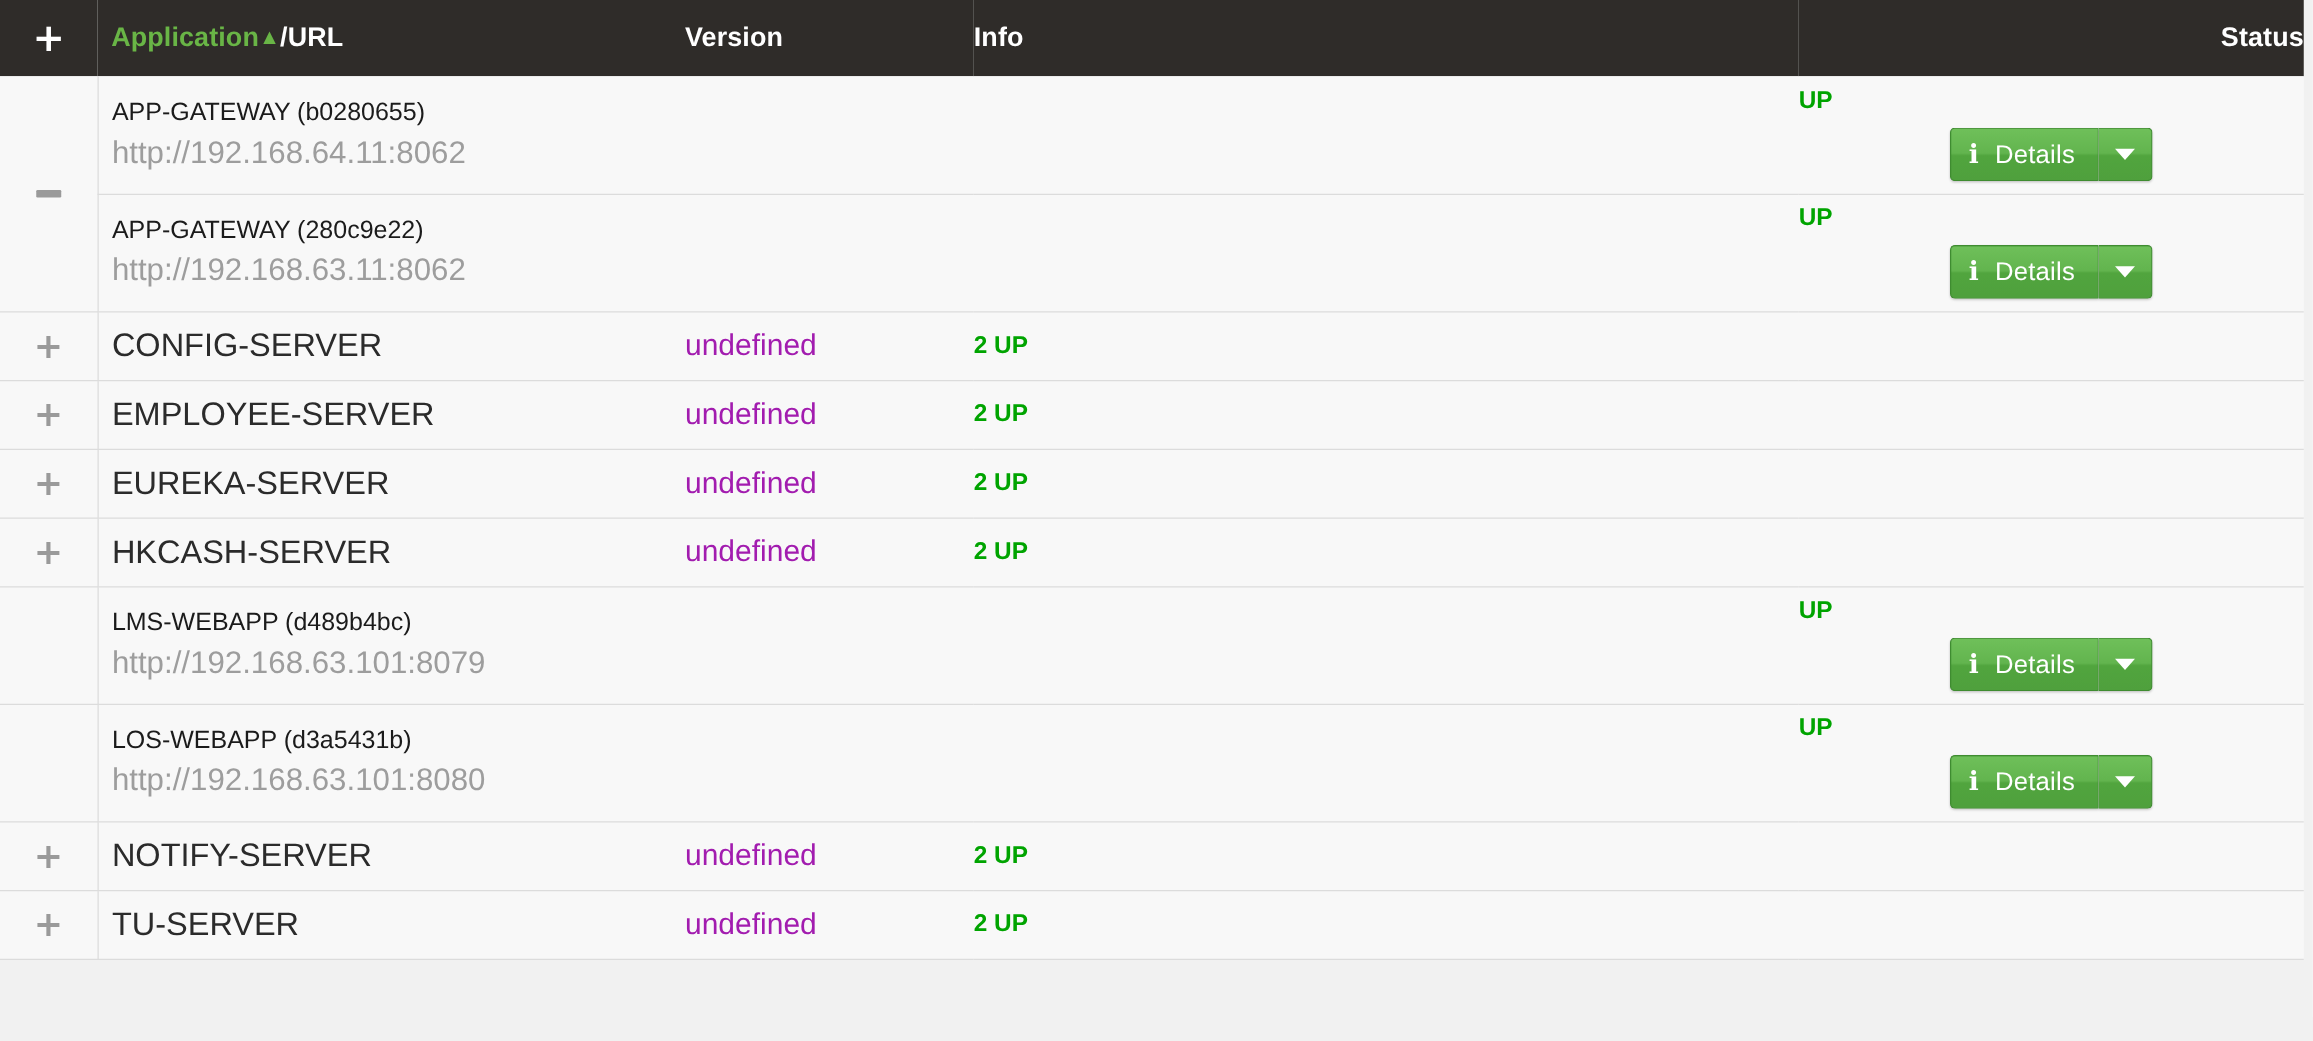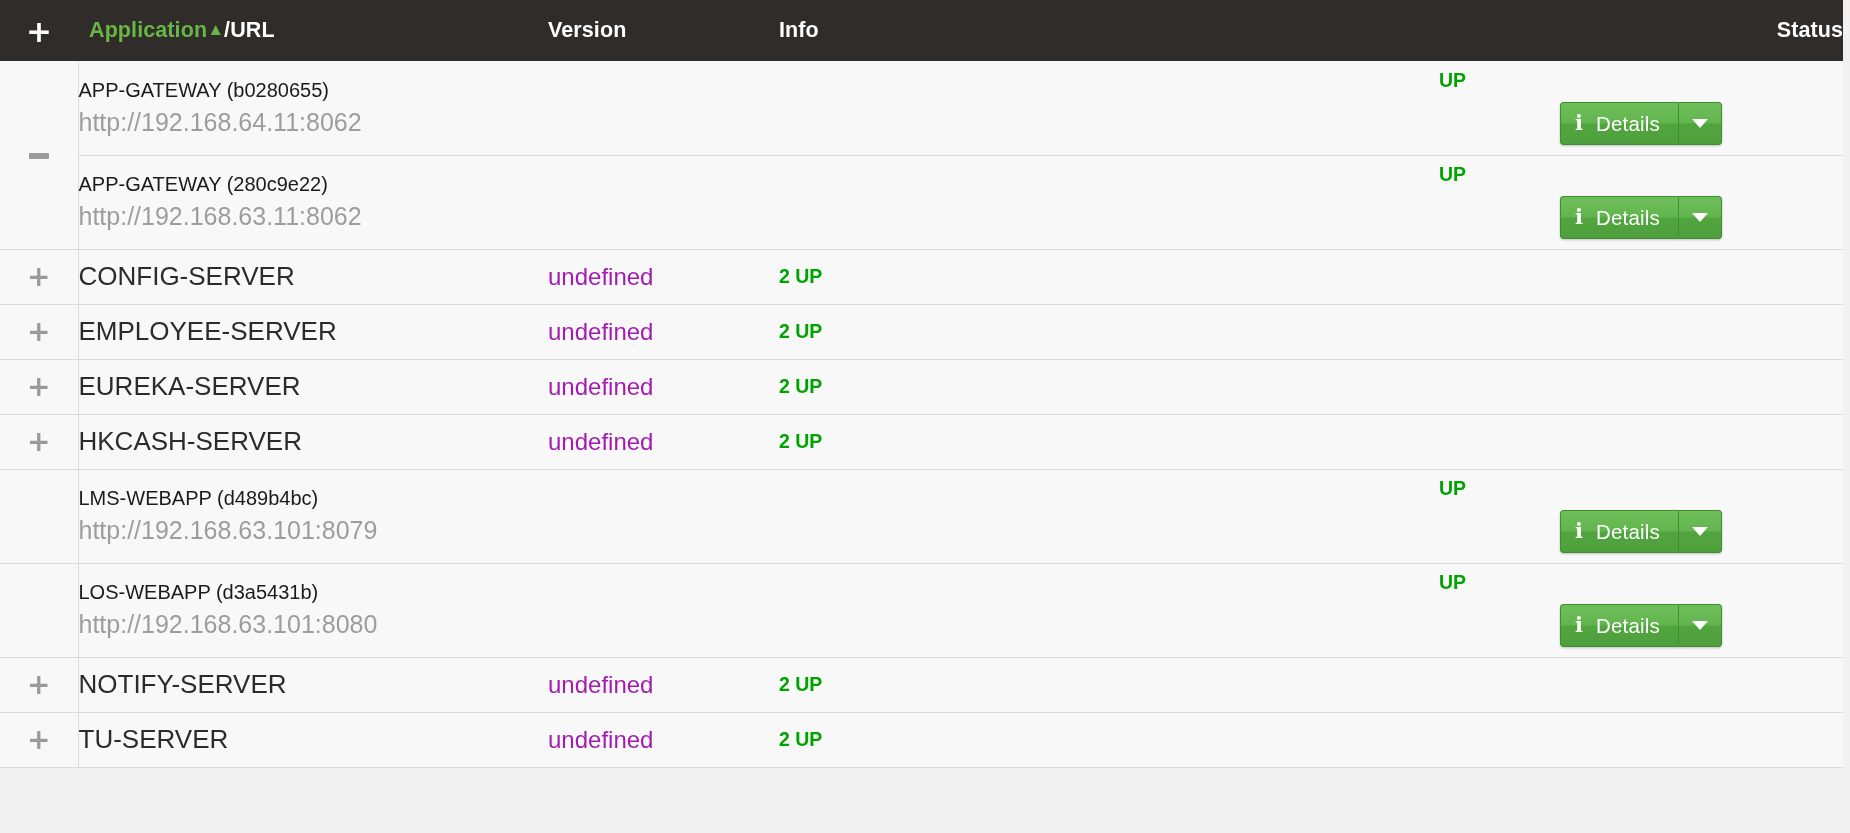--- a/index.html
+++ b/index.html
@@ -62,21 +62,21 @@
     background: #f8f8f8;
     vertical-align: middle;
     padding: 0;
   }
   tbody tr:last-child td { border-bottom: 1px solid #dcdcdc; }
 
   td.cell-toggle {
     border-right: 1px solid #dcdcdc;
     text-align: center;
   }
-  td.cell-app    { }
+  td.cell-app    { padding-left: 11px; }
   td.cell-ver    { font-size: 24px; color: #a21caf; }
   td.cell-info   { font-size: 19.5px; }
   td.cell-status { }
 
   .row-plus {
     display: inline-block;
     color: #9a9a9a;
     font-size: 28px;
     font-weight: bold;
     line-height: 1;

